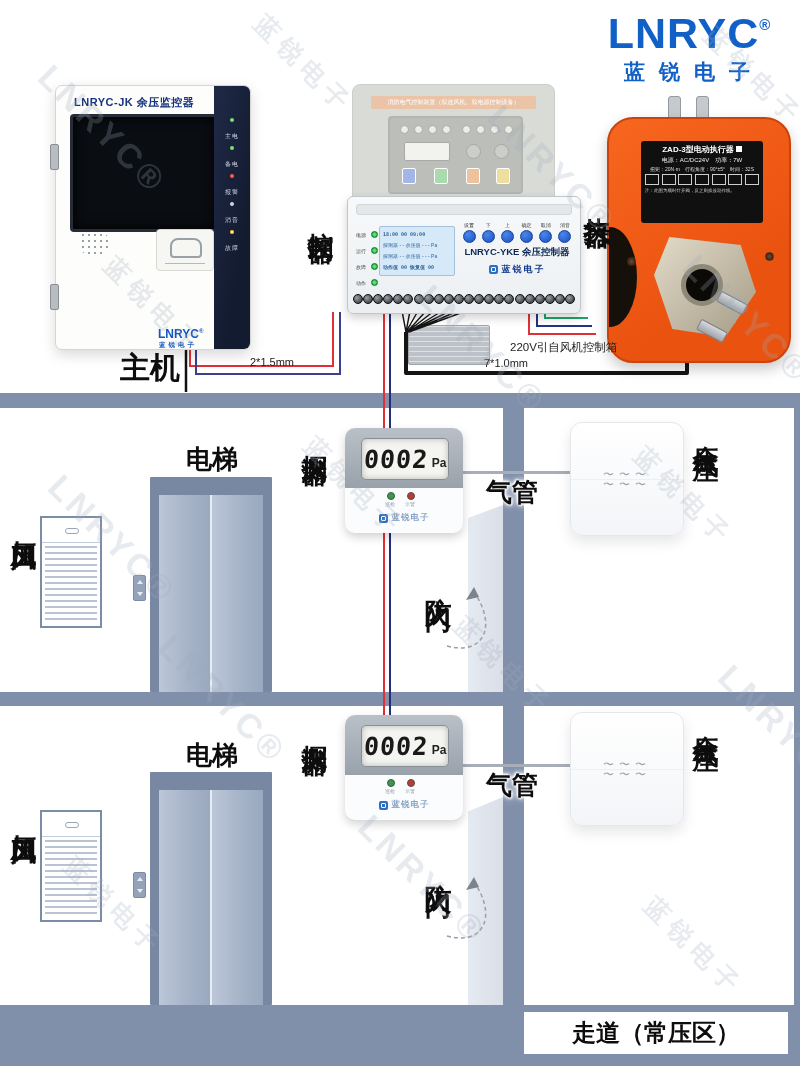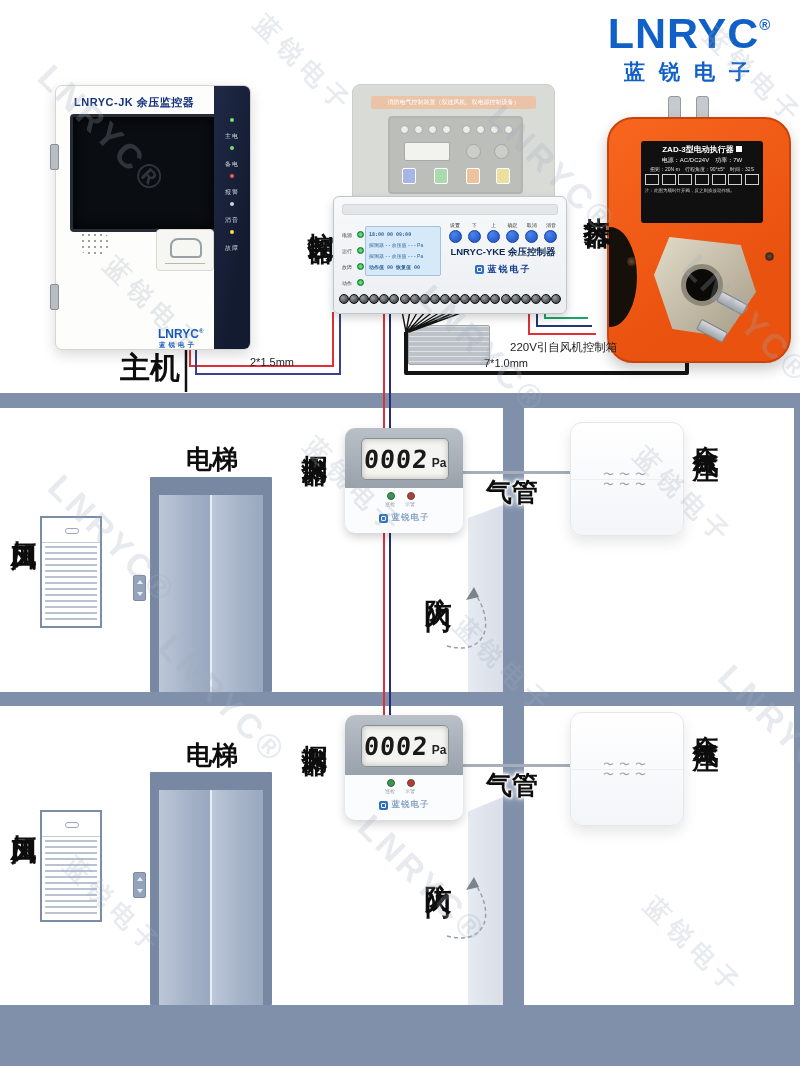--- a/index.html
+++ b/index.html
@@ -98,21 +98,21 @@
   .cabinet .banner{position:absolute;left:18px;top:11px;right:18px;height:13px;background:#d8894f;border-radius:2px;
                    color:#fff;font-size:6px;text-align:center;line-height:13px;overflow:hidden;white-space:nowrap;}
   .cabinet .panel{position:absolute;left:35px;top:31px;width:131px;height:74px;background:#7b7f76;
                   border:2px solid #6a6e66;border-radius:4px;}
   .cabinet .dotrow{position:absolute;top:7px;display:flex;gap:5px;}
   .cabinet .pdot{width:7px;height:7px;border-radius:50%;border:1px solid #555;background:#dadbd2;}
   .cabinet .disp{position:absolute;left:14px;top:24px;width:44px;height:17px;background:#e6e7de;border:1px solid #555;border-radius:2px;}
   .cabinet .knob{position:absolute;width:13px;height:13px;border-radius:50%;border:1px solid #50534c;background:#9a9e94;}
   .cabinet .key{position:absolute;bottom:8px;width:12px;height:14px;border-radius:2px;border:1px solid #fff;}
   
-  .controller{position:absolute;left:333px;top:196px;width:232px;height:116px;z-index:5;
+  .controller{position:absolute;left:347px;top:196px;width:232px;height:116px;z-index:5;
               background:linear-gradient(#f7f9fa,#eceff2);border:1px solid #bfc6cd;border-radius:6px;
               box-shadow:0 4px 10px rgba(0,0,0,.18);}
   .controller .groove{position:absolute;left:8px;right:8px;top:7px;height:9px;background:#e3e7ea;border-radius:3px;border:1px solid #d2d7db;}
   .controller .cled{position:absolute;left:8px;display:flex;align-items:center;gap:3px;}
   .controller .cled .lbl{font-size:5px;color:#444;width:12px;}
   .controller .cled .dot{width:5px;height:5px;border-radius:50%;background:radial-gradient(#6ef08a,#1da33c);border:1px solid #0d7227;}
   .controller .lcd{position:absolute;left:31px;top:29px;width:76px;height:50px;background:#d6e9f8;
                    border:1px solid #a3c1da;border-radius:2px;padding:2px 3px;box-sizing:border-box;}
   .controller .lcd .row{font-size:5px;line-height:11px;color:#30659f;white-space:nowrap;overflow:hidden;}
   .controller .lcd .row.dig{font-family:"DejaVu Sans Mono",monospace;font-weight:700;}
@@ -422,20 +422,21 @@
 
   <div class="seat" style="left:570px;top:712px;">
     <div class="mid"></div>
     <div class="waves"><span>〜〜〜</span><br><span>〜〜〜</span></div>
   </div>
   <div class="vlabel" style="left:693px;top:715px;font-size:26px;">余压气座</div>
 
   <div class="firedoor" style="left:468px;top:797px;width:35px;height:208px;"></div>
   <div class="vlabel" style="left:424px;top:862px;font-size:27px;">防火门</div>
 
+  <div class="floorbox" style="left:524px;top:1012px;width:264px;height:42px;">走道（常压区）</div>
 
   <svg class="wires" width="800" height="1066" viewBox="0 0 800 1066">
 
     <path d="M186,344 L186,392" stroke="#111" stroke-width="2.5" fill="none"></path>
 
     <path d="M190,348 L190,366 L333,366 L333,312" stroke="#e02f36" stroke-width="2" fill="none"></path>
     <path d="M196,348 L196,374 L340,374 L340,312" stroke="#39418f" stroke-width="2" fill="none"></path>
 
     <path d="M384,311 L384,430 M384,532 L384,717" stroke="#e02f36" stroke-width="2" fill="none"></path>
     <path d="M390,311 L390,430 M390,532 L390,717" stroke="#232d7a" stroke-width="2" fill="none"></path>

